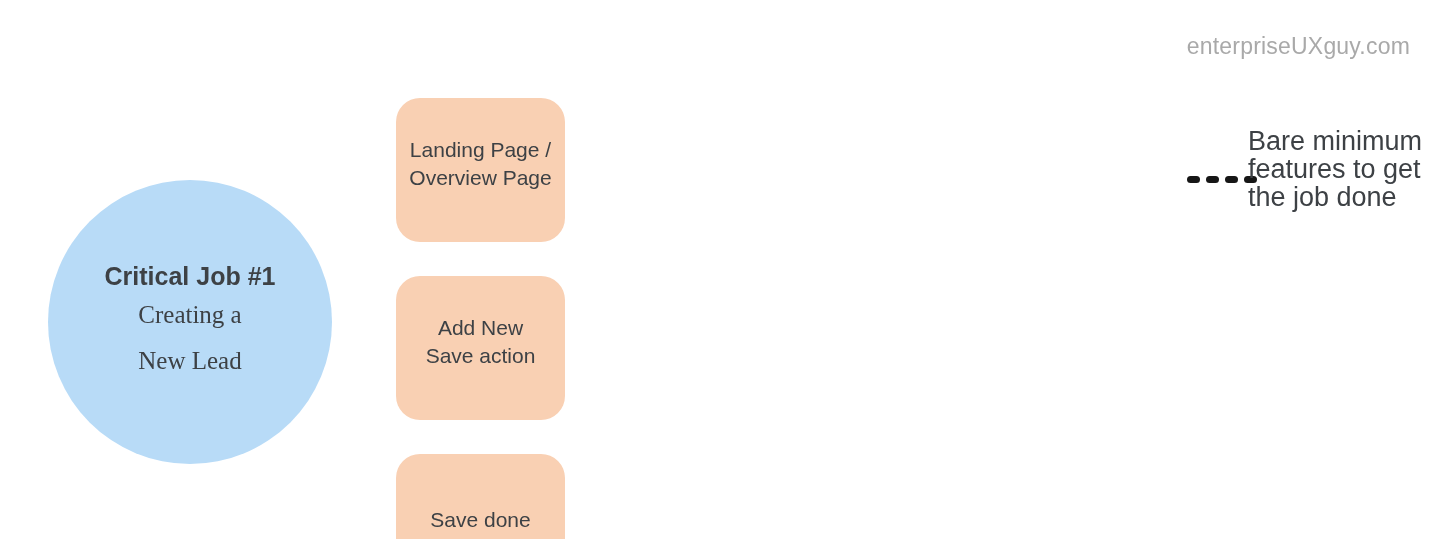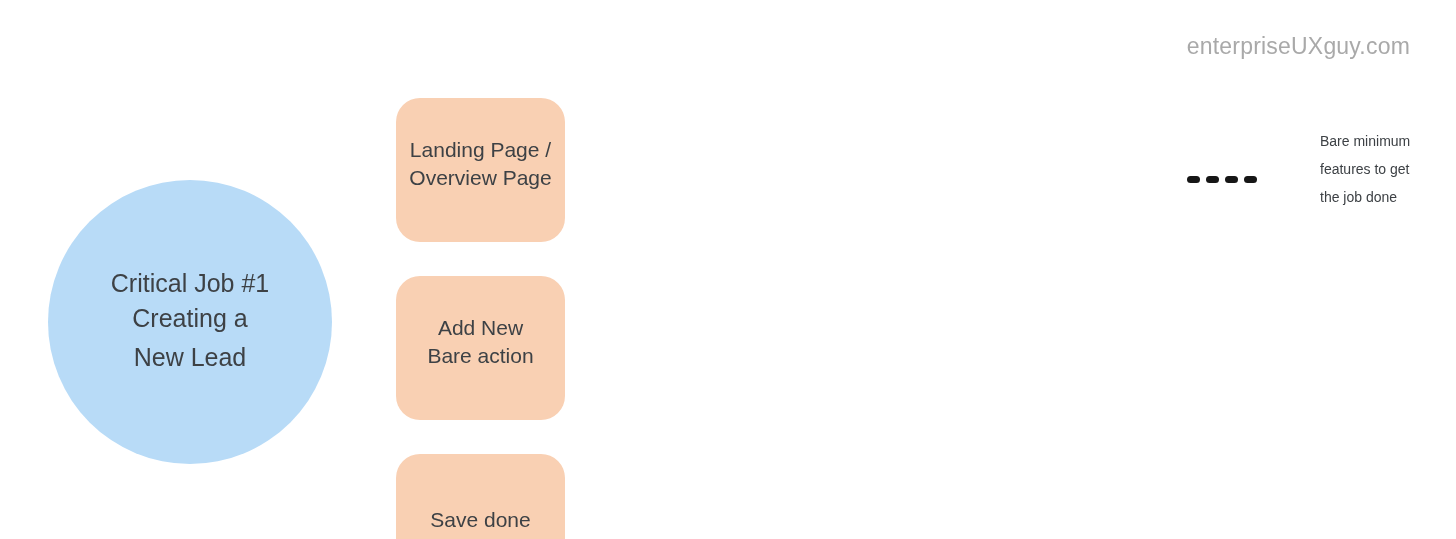--- a/index.html
+++ b/index.html
@@ -42,28 +42,29 @@
     background: var(--circle-fill);
     display: flex;
     flex-direction: column;
     align-items: center;
     justify-content: center;
     text-align: center;
     color: var(--text);
   }
   .job-circle .job-title {
     font-size: 25px;
-    font-weight: 400;
+    font-weight: 700;
     line-height: 32px;
   }
   .job-circle .job-subtitle {
     font-size: 25px;
     font-weight: 400;
-    line-height: 39px;
+    line-height: 46px;
     white-space: pre-line;
+    font-family: Liberation Serif, serif;
   }
 
   .steps-row {
     position: absolute;
     left: 396px;
     top: 98px;
     display: flex;
     gap: 34px;
     flex-direction: column;
   }
@@ -96,23 +97,23 @@
   .dash {
     width: 13px;
     height: 7px;
     border-radius: 3.5px;
     background: var(--dash);
     display: inline-block;
   }
 
   .annotation {
     position: absolute;
-    left: 1320px;
+    left: 1248px;
     top: 127px;
-    font-size: 14px;
+    font-size: 27px;
     line-height: 28px;
     color: var(--text);
     white-space: pre-line;
   }
 </style>
 </head>
 <body>
 
 <div class="canvas">
 
@@ -124,21 +125,21 @@
 New Lead</div>
   </div>
 
   <div class="steps-row">
     <div class="step-box">
       <span class="step-label">Landing Page /
 Overview Page</span>
     </div>
     <div class="step-box">
       <span class="step-label">Add New
-Bare action</span>
+Save action</span>
     </div>
     <div class="step-box">
       <span class="step-label">Save done</span>
     </div>
   </div>
 
   <div class="dashed-connector">
       <span class="dash"></span>
       <span class="dash"></span>
       <span class="dash"></span>

